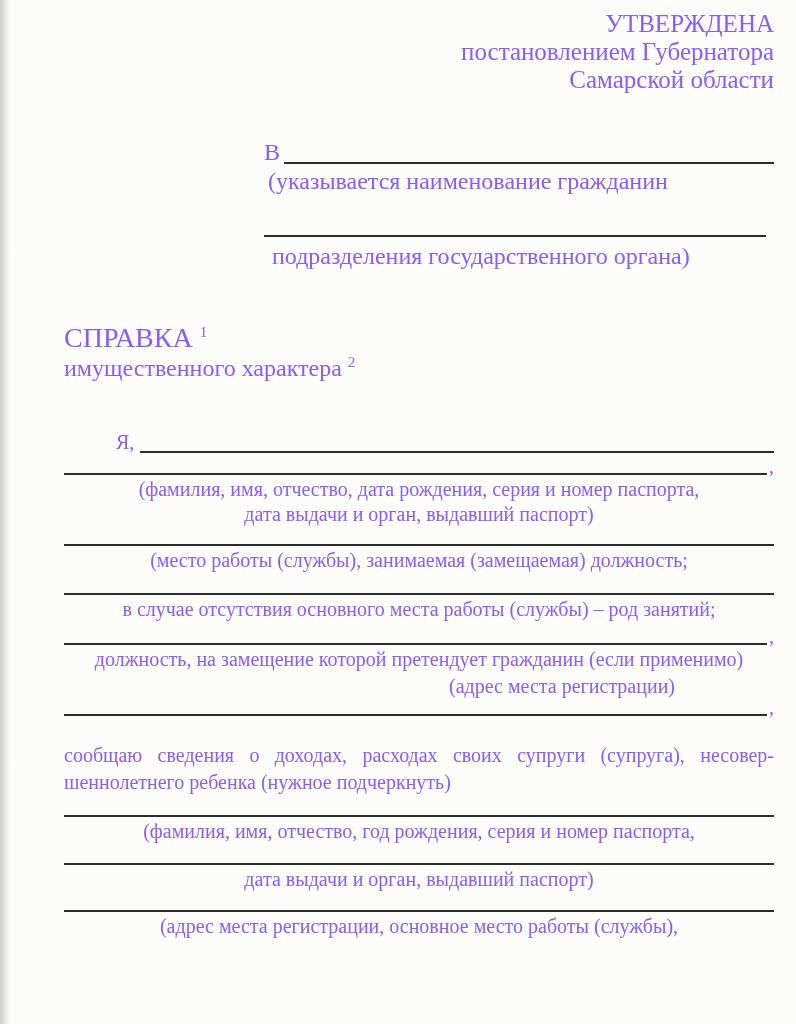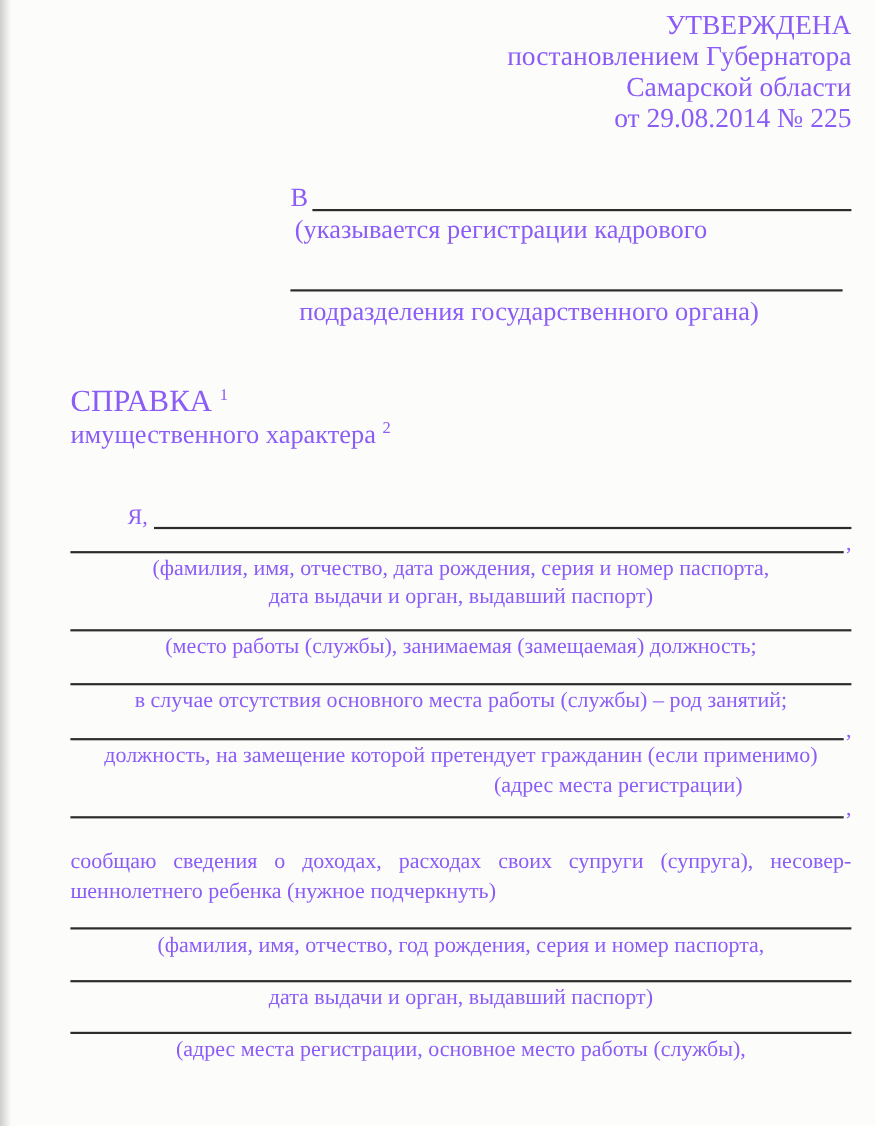--- a/index.html
+++ b/index.html
@@ -98,29 +98,28 @@
 </style>
 </head>
 <body>
 
 <div class="page">
 
   <div class="approval">
     <div>УТВЕРЖДЕНА</div>
     <div>постановлением Губернатора</div>
     <div>Самарской области</div>
-    <div>от 29.08.2014 № 225</div>
   </div>
 
   <div class="addressee">
     <div class="addr-vrow">
       <span class="addr-prefix">В</span>
       <div class="fill"></div>
     </div>
-    <div class="addr-caption1">(указывается регистрации кадрового</div>
+    <div class="addr-caption1">(указывается наименование гражданин</div>
     <div class="addr-blank"></div>
     <div class="addr-caption2">подразделения государственного органа)</div>
   </div>
 
   <div class="title-block">
     <div class="title-main">
       <span>СПРАВКА</span>
       <sup class="fnote">1</sup>
     </div>
     <div class="subtitle">

